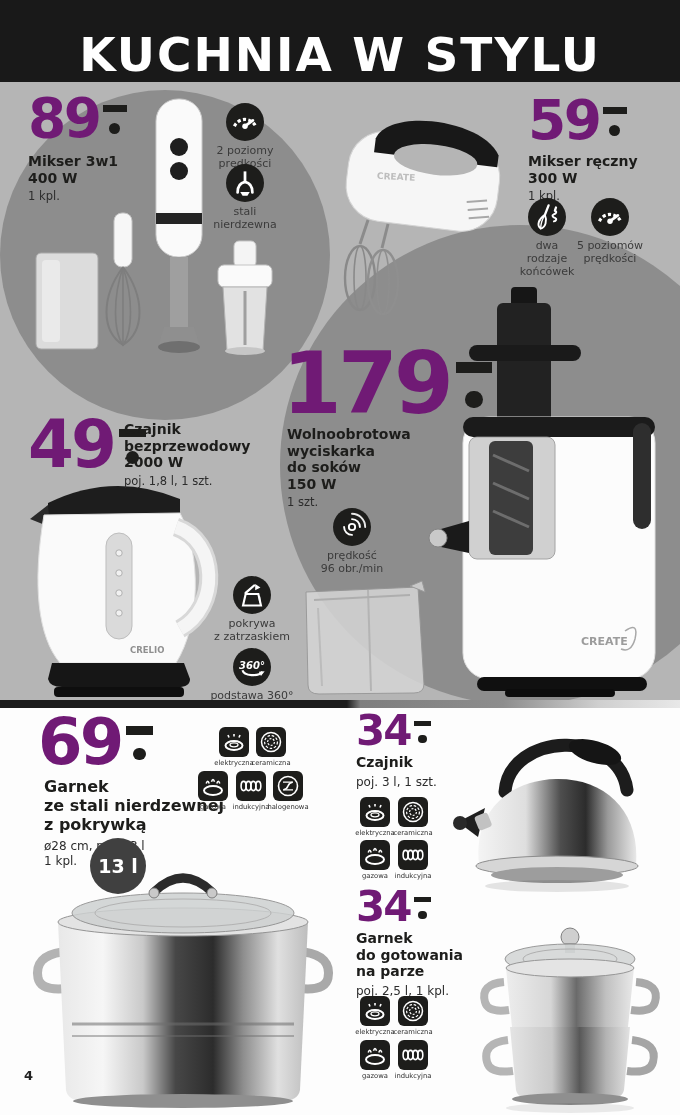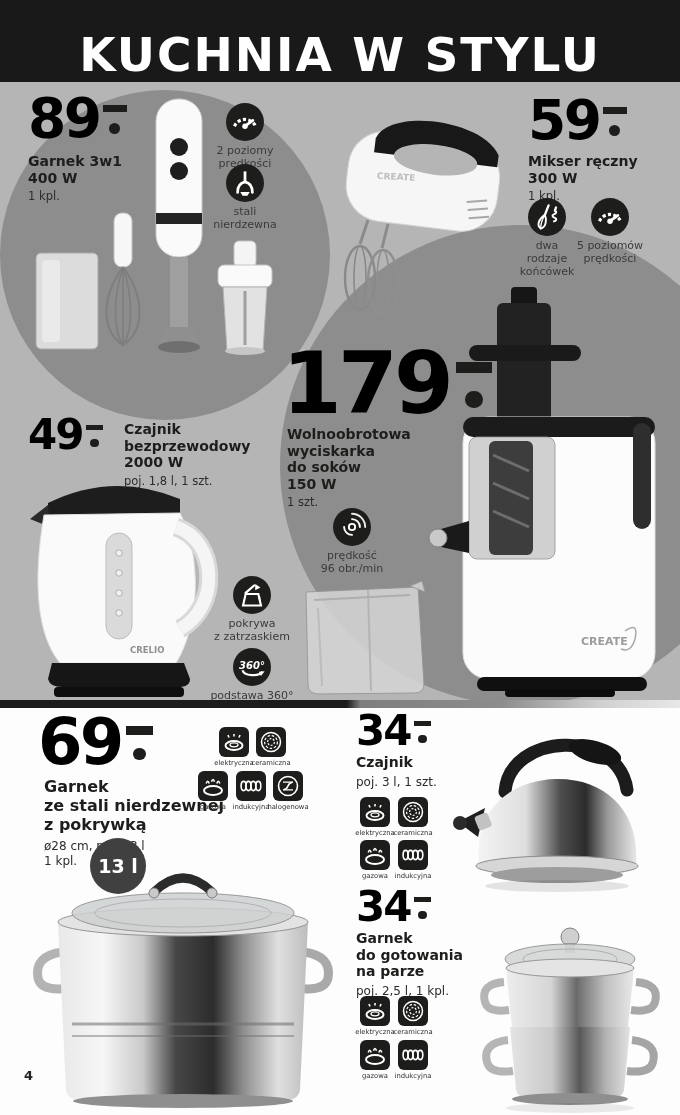--- a/index.html
+++ b/index.html
@@ -12,22 +12,22 @@
   
   .hero{position:absolute;left:0;top:82px;width:680px;height:626px;background:#b5b5b5;overflow:hidden;}
   .circle{position:absolute;border-radius:50%;background:#8d8d8d;z-index:0;}
   #circA{left:0;top:8px;width:330px;height:330px;}
   #circB{left:280px;top:143px;width:480px;height:480px;}
   .photo{z-index:1;}
   .txt{z-index:3;}
   .strip{position:absolute;left:0;bottom:0;width:100%;height:8px;z-index:4;
          background:linear-gradient(90deg,#1c1c1c 0%,#1c1c1c 51%,#7e7e7e 53%,#8d8d8d 74%,#cfcfcf 88%,#e8e8e8 100%);}
   
-  .price{display:flex;align-items:flex-start;font-weight:bold;line-height:.82;letter-spacing:-.045em;color:#000000;z-index:3;}
-  .fs55{font-size:55px}.fs50{font-size:42px}.fs86{font-size:86px}.fs64{font-size:64px}.fs42{font-size:42px}
+  .price{display:flex;align-items:flex-start;font-weight:bold;line-height:.82;letter-spacing:-.045em;color:#701a75;z-index:3;}
+  .fs55{font-size:55px}.fs50{font-size:66px}.fs86{font-size:86px}.fs64{font-size:64px}.fs42{font-size:42px}
   .pm{display:inline-flex;flex-direction:column;align-items:center;margin-left:.07em;}
   .pm .bar{width:.42em;height:.135em;background:#1d1d1b;margin-top:.16em;}
   .pm .dot{width:.2em;height:.2em;background:#1d1d1b;border-radius:50%;margin-top:.2em;}
   
   .pblock{z-index:3;}
   .pname{font-weight:bold;font-size:14px;line-height:1.18;white-space:pre-line;color:#1d1d1b;}
   .n15{font-size:14px}.n16{font-size:16px}
   .psub{font-size:11.5px;margin-top:3px;color:#2c2c2c;}
   .pdet{font-size:12px;margin-top:4px;color:#2c2c2c;}
   
@@ -225,21 +225,21 @@
     </svg>
 
     <div class="abs price fs55 txt" style="left:28px;top:14px">
       <span>89</span>
       <span class="pm">
           <i class="bar"></i>
           <i class="dot"></i>
         </span>
     </div>
     <div class="abs pblock" style="left:28px;top:71px;width:160px">
-      <div class="pname">Garnek 3w1</div>
+      <div class="pname">Mikser 3w1</div>
       <div class="pname">400 W</div>
       <div class="psub">1 kpl.</div>
     </div>
     <div class="feat" style="left:198px;top:21px;width:94px">
       <svg>
           <use href="#sym-gauge"></use>
         </svg>
       <div class="fl">2 poziomy
 prędkości</div>
     </div>

